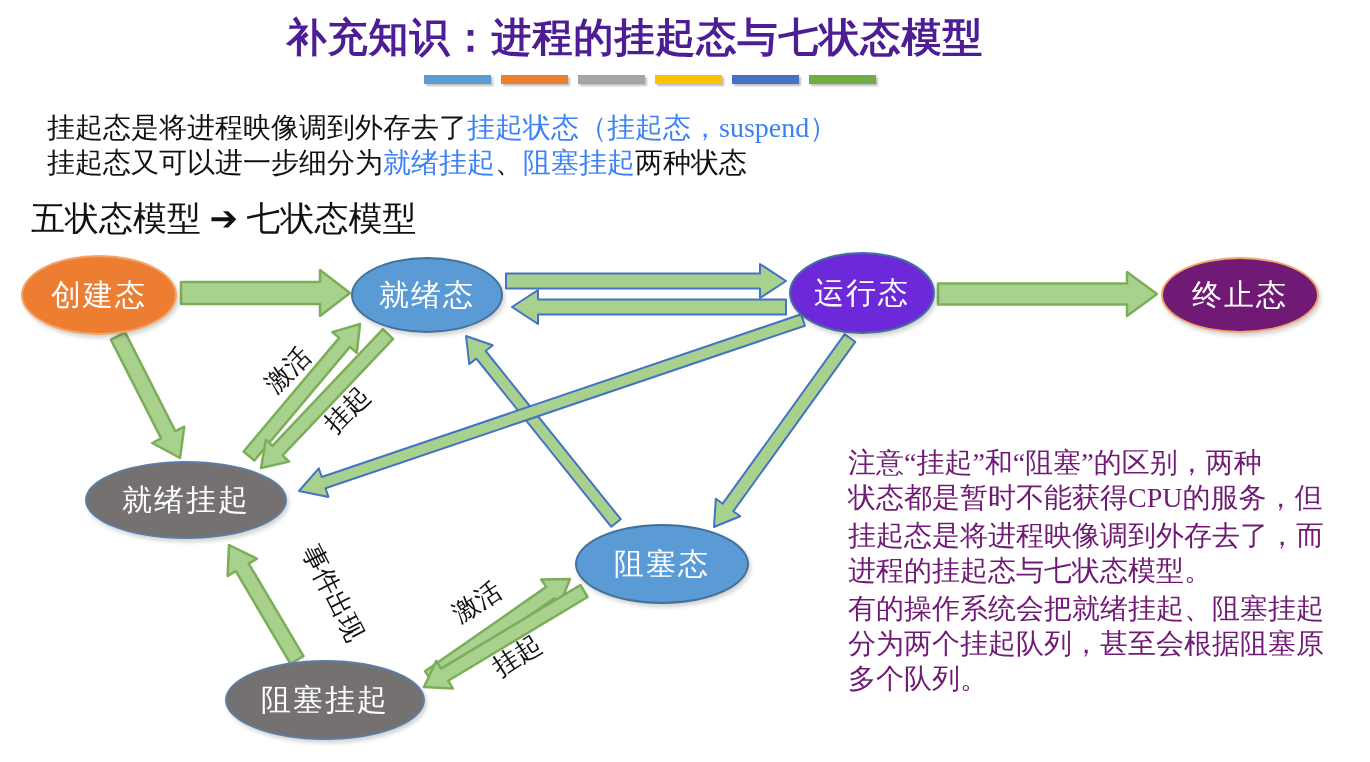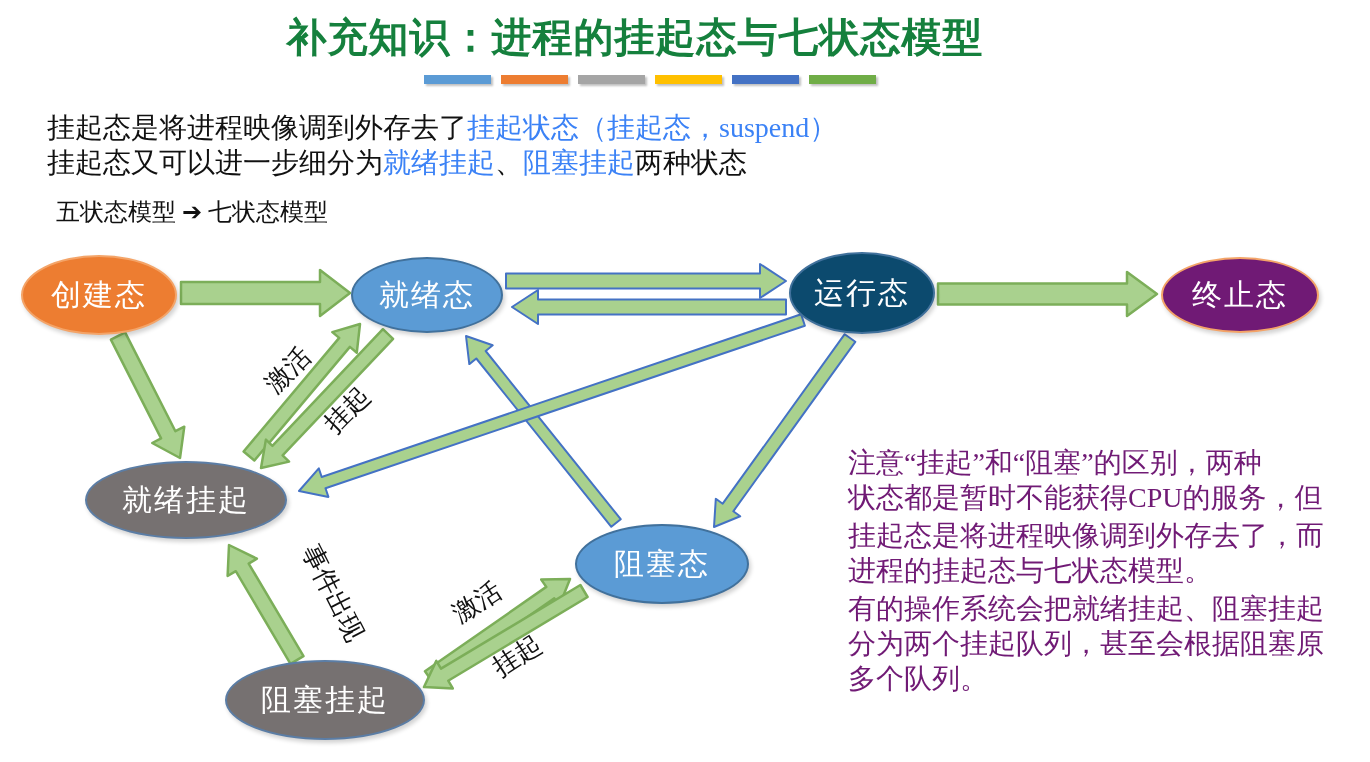--- a/index.html
+++ b/index.html
@@ -1,25 +1,25 @@
 <!DOCTYPE html>
 <html><head>
 <meta charset="utf-8">
 <style>
   html,body{margin:0;padding:0;background:#fff;}
   .slide{position:relative;width:1370px;height:762px;background:#ffffff;overflow:hidden;
          font-family:"Liberation Serif", serif;}
   .title{position:absolute;left:0;top:10px;width:1270px;margin:0;text-align:center;
          font-family:"Liberation Sans", sans-serif;font-weight:bold;font-size:40px;
-         color:#15803d;letter-spacing:1px;}
+         color:#4c1d95;letter-spacing:1px;}
   .bars{position:absolute;left:424px;top:75px;display:flex;gap:10px;}
   .bar{width:67px;height:9px;display:inline-block;box-shadow:2px 2px 2px rgba(0,0,0,0.25);}
   .intro{position:absolute;left:47px;top:110px;font-size:28px;color:#111;line-height:35px;white-space:nowrap;}
   .red{color:#3b82f6;}
-  .model-line{position:absolute;left:56px;top:196px;font-size:24px;color:#111;white-space:nowrap;}
+  .model-line{position:absolute;left:31px;top:196px;font-size:34px;color:#111;white-space:nowrap;}
   svg.arrows{position:absolute;left:0;top:0;z-index:1;}
   .node{position:absolute;z-index:2;border-radius:50%;border:2.5px solid #41719C;
         display:flex;align-items:center;justify-content:center;box-sizing:border-box;
         box-shadow:2px 3px 4px rgba(0,0,0,0.18);}
   .node-label{color:#ffffff;font-size:30px;letter-spacing:2px;white-space:nowrap;}
   .edge-label{position:absolute;z-index:3;font-size:26px;color:#111;white-space:nowrap;}
   .notes{position:absolute;left:848px;top:442px;width:520px;font-size:28px;color:#701a75;line-height:35px;z-index:4;}
   .notes p{margin:0 0 3px 0;}
   .notes div{white-space:nowrap;}
 </style>
@@ -61,21 +61,21 @@
       <polygon points="580.4,585 441,668.6 436.3,660.9 424,687 452.8,688.4 448.2,680.7 587.6,597" fill="#A9D18E" stroke="#7CAE59" stroke-width="2.5" stroke-linejoin="round"></polygon>
       <polygon points="303.5,656.2 248.7,563.6 256.9,558.7 229,545 227.6,576 235.8,571.2 290.5,663.8" fill="#A9D18E" stroke="#7CAE59" stroke-width="2.5" stroke-linejoin="round"></polygon>
     </svg>
 
   <div class="node" style="left: 21px; top: 255px; width: 156px; height: 80px; background: rgb(237, 125, 49); border-color: rgb(244, 164, 104); font-family: Liberation Serif, serif;">
       <span class="node-label">创建态</span>
     </div>
   <div class="node" style="left: 351px; top: 257px; width: 152px; height: 76px; background: rgb(91, 155, 213); border-color: rgb(65, 113, 156);">
       <span class="node-label">就绪态</span>
     </div>
-  <div class="node" style="left: 789px; top: 252px; width: 146px; height: 82px; background: #0c4a6e; border-color: rgb(65, 113, 156);">
+  <div class="node" style="left: 789px; top: 252px; width: 146px; height: 82px; background: #6d28d9; border-color: rgb(65, 113, 156);">
       <span class="node-label">运行态</span>
     </div>
   <div class="node" style="left: 1161px; top: 257px; width: 158px; height: 76px; background: #701a75; border-color: rgb(244, 164, 104);">
       <span class="node-label">终止态</span>
     </div>
   <div class="node" style="left: 85px; top: 461px; width: 202px; height: 78px; background: rgb(118, 113, 113); border-color: rgb(91, 125, 165);">
       <span class="node-label">就绪挂起</span>
     </div>
   <div class="node" style="left: 575px; top: 524px; width: 174px; height: 80px; background: rgb(91, 155, 213); border-color: rgb(65, 113, 156); text-align: center;">
       <span class="node-label">阻塞态</span>

